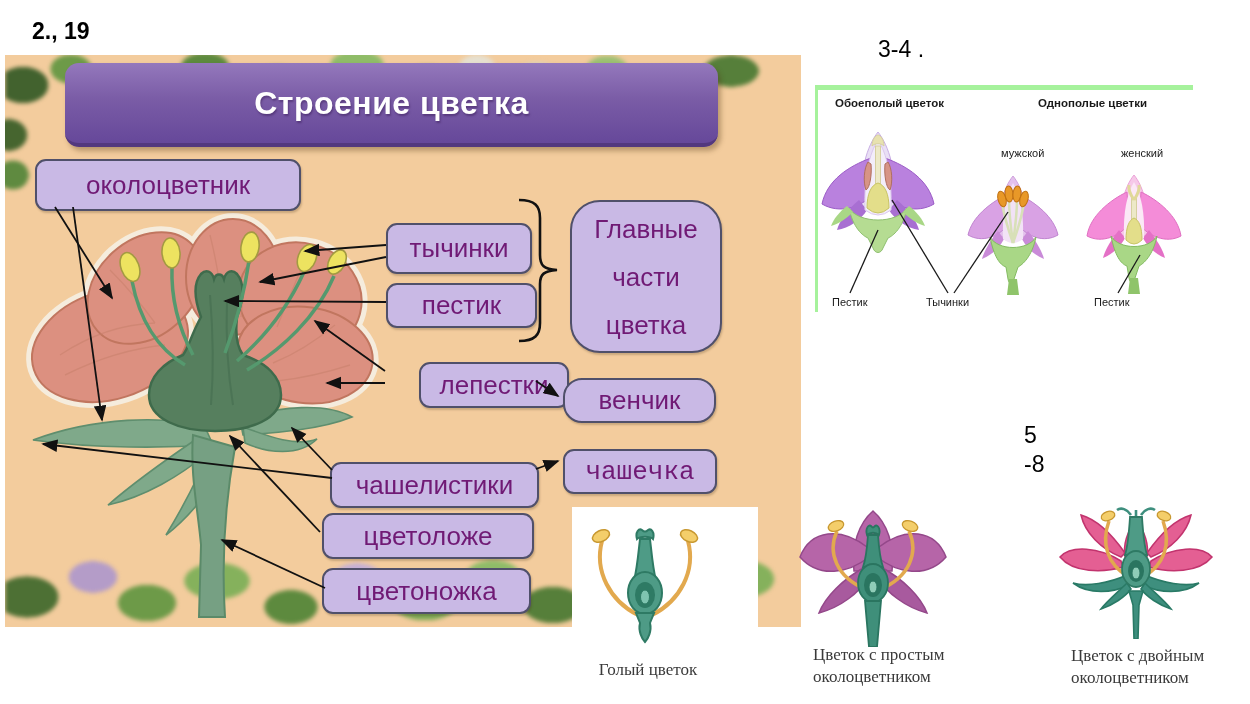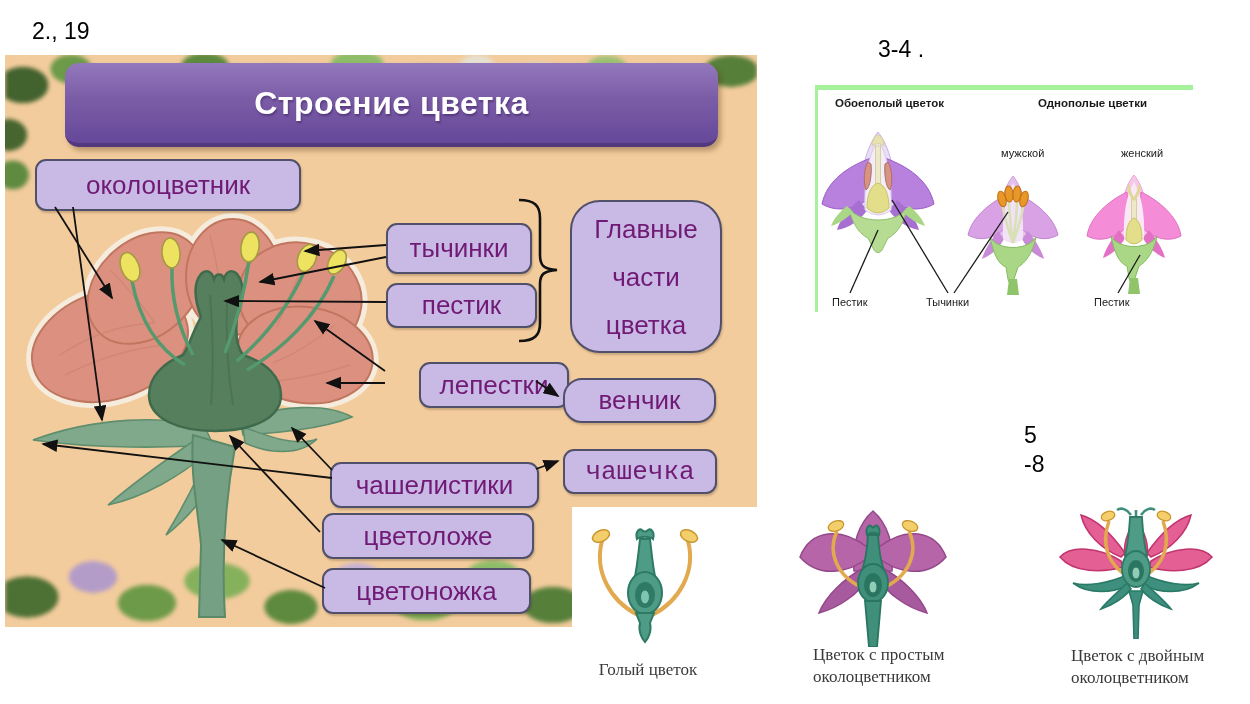--- a/index.html
+++ b/index.html
@@ -2,21 +2,21 @@
 <html style="--slide-bg: #F3CC9D; --accent-purple: #7A5CA6; --label-box: #C9B9E5; --label-border: #50506A; --panel-green: #A6F29C; --petal-salmon: #DC9080; --leaf-green: #7FA98A; --pistil-green: #567F5E; --anther-yellow: #EDE360; --arrow-black: #111111;"><head>
 <meta charset="utf-8">
 <style>
   html,body{margin:0;padding:0;}
   body{background:#ffffff;font-family:"Liberation Sans",sans-serif;}
   .page{position:relative;width:1250px;height:704px;background:#fff;overflow:hidden;}
 
   .note{position:absolute;color:#000;font-size:23px;white-space:pre;}
 
   
-  .slide{position:absolute;left:5px;top:55px;width:752px;height:572px;background:var(--slide-bg,#F3CC9D);overflow:hidden;}
+  .slide{position:absolute;left:5px;top:55px;width:752px;height:572px;background:var(--slide-bg,#F3CC9D);overflow:hidden;padding-left:44px;}
   .band{position:absolute;left:0;width:100%;filter:blur(2px);z-index:1;}
   .band.top{top:-6px;height:62px;
     background:
       radial-gradient(42px 30px at 18px 36px,#42622e 60%,transparent 61%),
       radial-gradient(34px 24px at 66px 20px,#6d9a48 60%,transparent 61%),
       radial-gradient(46px 26px at 128px 38px,#85b15c 60%,transparent 61%),
       radial-gradient(40px 24px at 200px 18px,#5d8a3e 60%,transparent 61%),
       radial-gradient(50px 28px at 272px 34px,#79a853 60%,transparent 61%),
       radial-gradient(44px 24px at 352px 16px,#8fbc68 60%,transparent 61%),
       radial-gradient(36px 22px at 422px 30px,#6d9a48 60%,transparent 61%),
@@ -69,21 +69,21 @@
 
   
   .pt-img{position:absolute;z-index:7;}
   .pt-caption{position:absolute;z-index:7;font-family:"Liberation Serif",serif;color:#3a3a3a;font-size:17px;line-height:22px;}
 </style>
 </head>
 <body>
 
 <div class="page">
 
-  <div class="note" style="left:32px;top:18px;">2., 19</div>
+  <div class="note" style="left:32px;top:18px;font-weight:bold;">2., 19</div>
   <div class="note" style="left:878px;top:36px;">3-4 .</div>
   <div class="note" style="left:1024px;top:421px;line-height:29px;"><span>5</span><br><span>-8</span></div>
 
   <div class="slide">
     <div class="band top"></div>
     <div class="band bottom"></div>
     <div class="leaf-left"></div>
 
     <svg class="flower-svg" width="752" height="572" viewBox="0 0 752 572">
       <g stroke="#C1765F" stroke-width="2">

